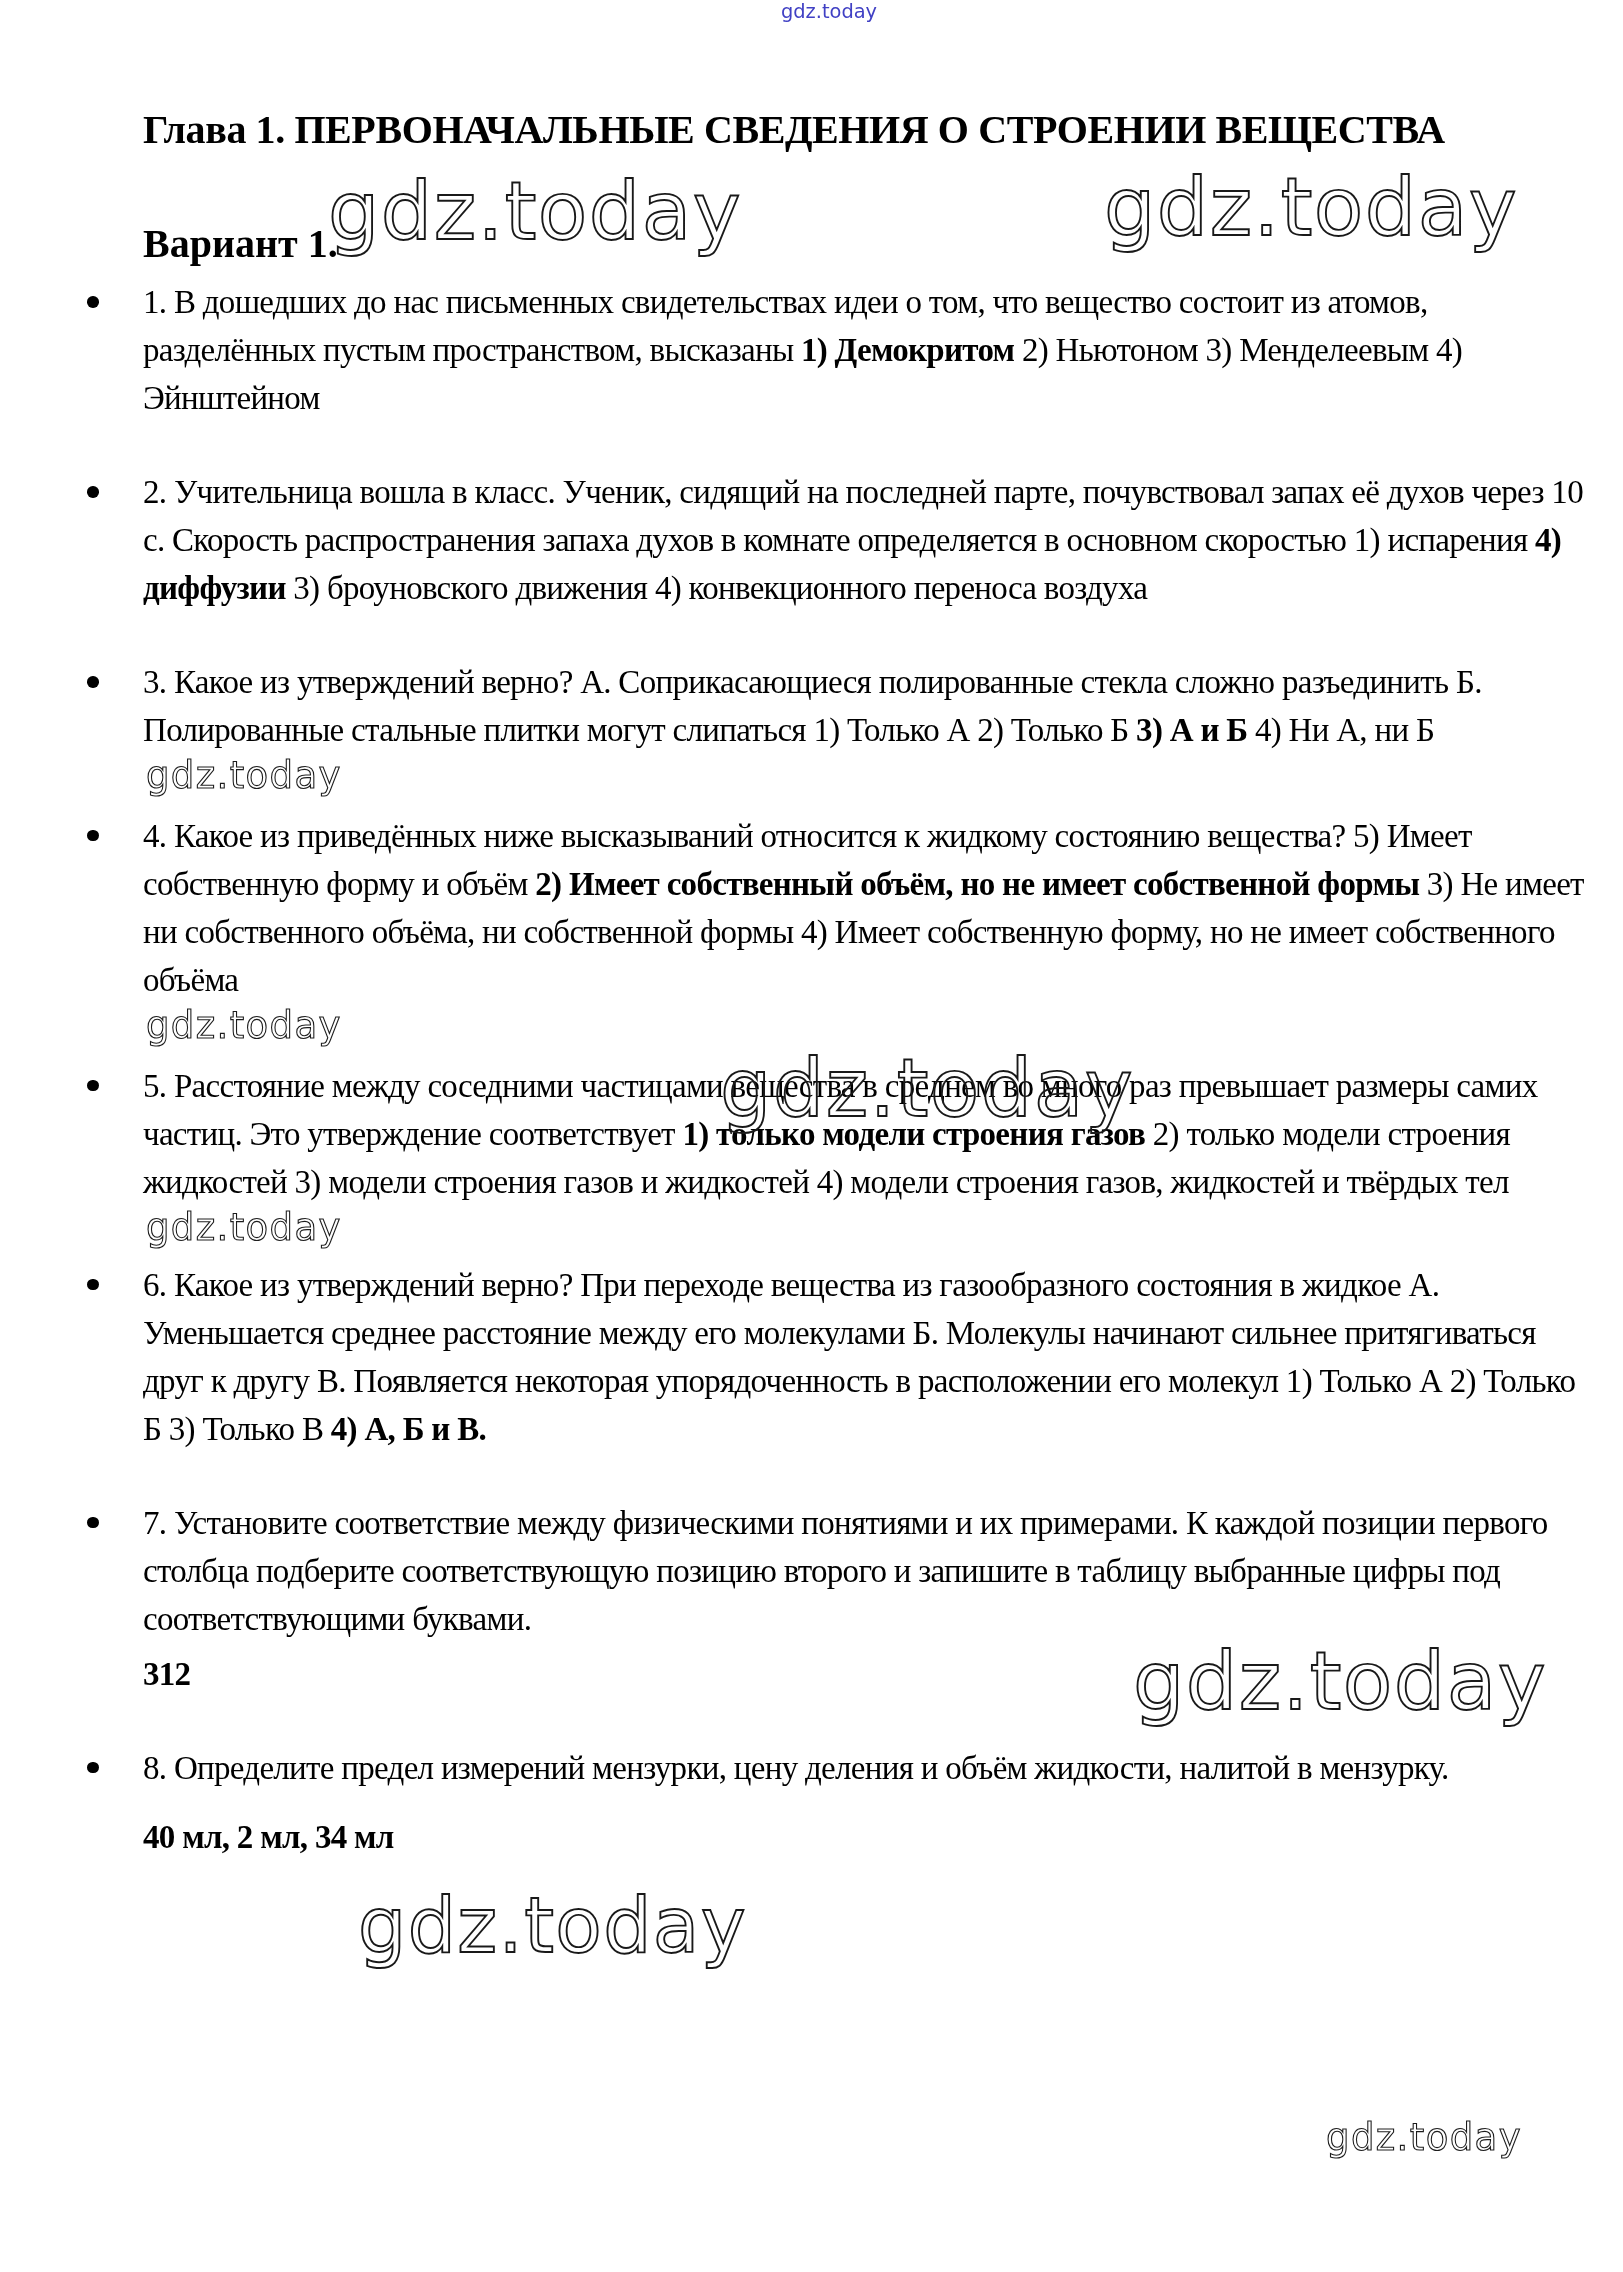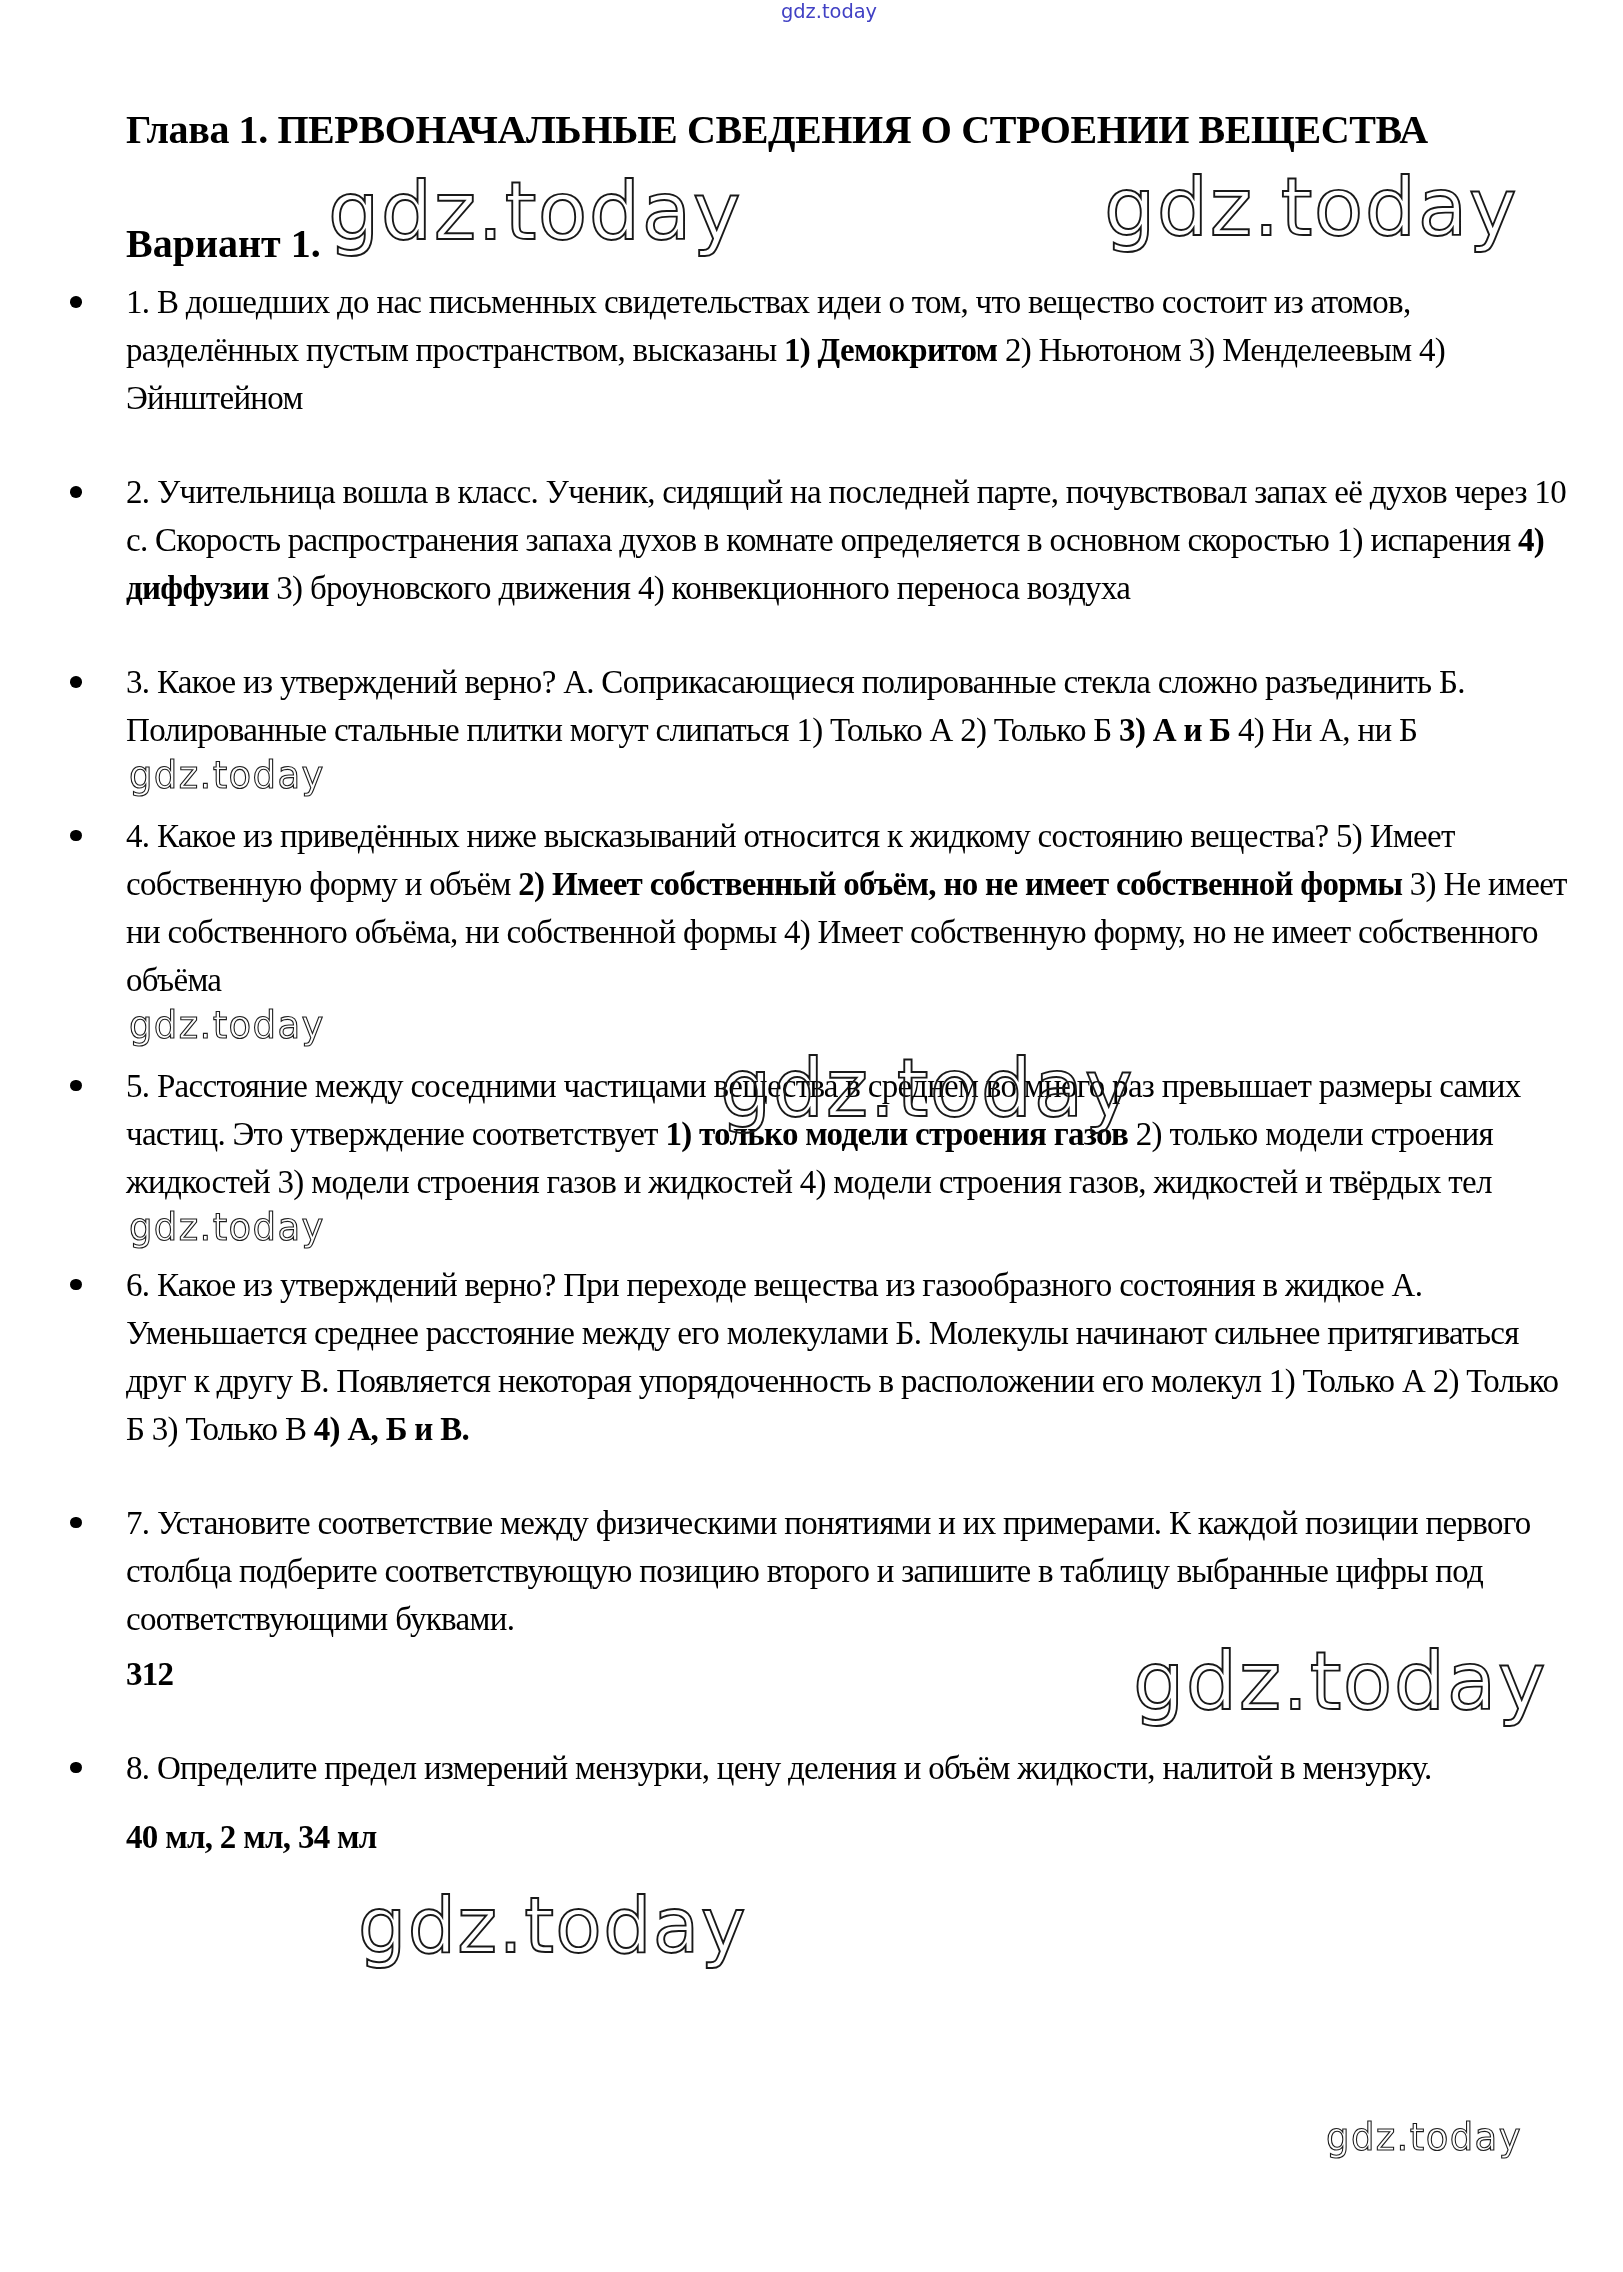--- a/index.html
+++ b/index.html
@@ -7,21 +7,21 @@
     position:relative;
     width:1623px;
     height:2273px;
     background:#ffffff;
     font-family:"Liberation Serif", serif;
     color:#000;
     overflow:hidden;
   }
   .content{
     position:absolute;
-    left:126px;
+    left:143px;
     top:106px;
     width:1447px;
   }
   .title{
     font-weight:bold;
     font-size:40px;
     line-height:48px;
     letter-spacing:-0.4px;
     white-space:nowrap;
   }

